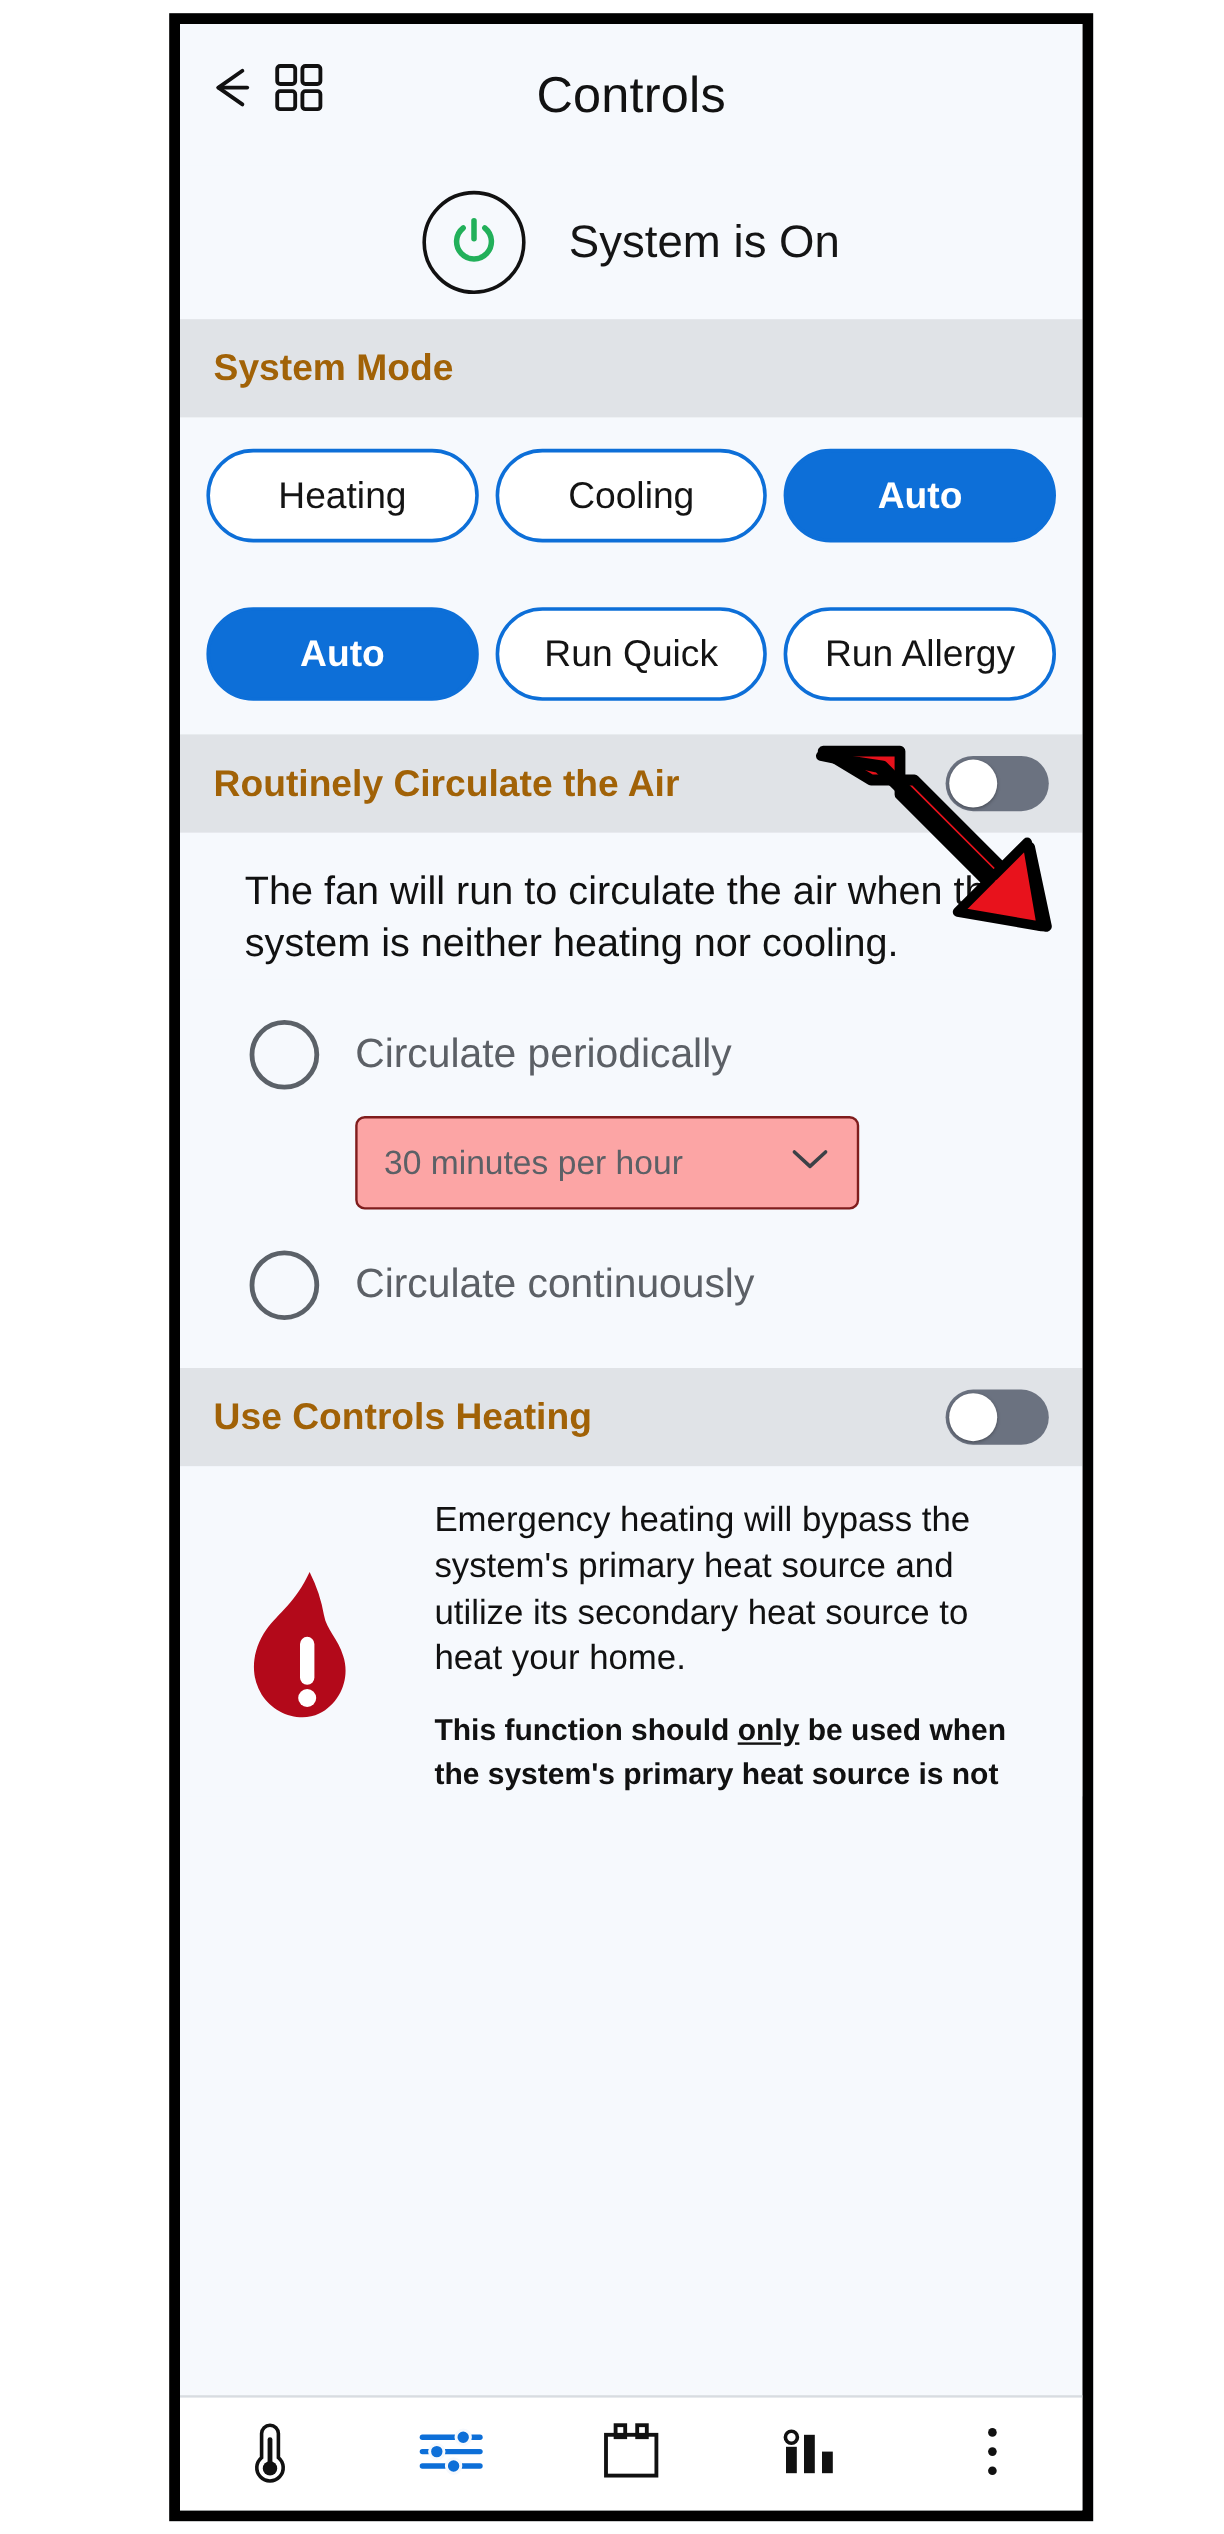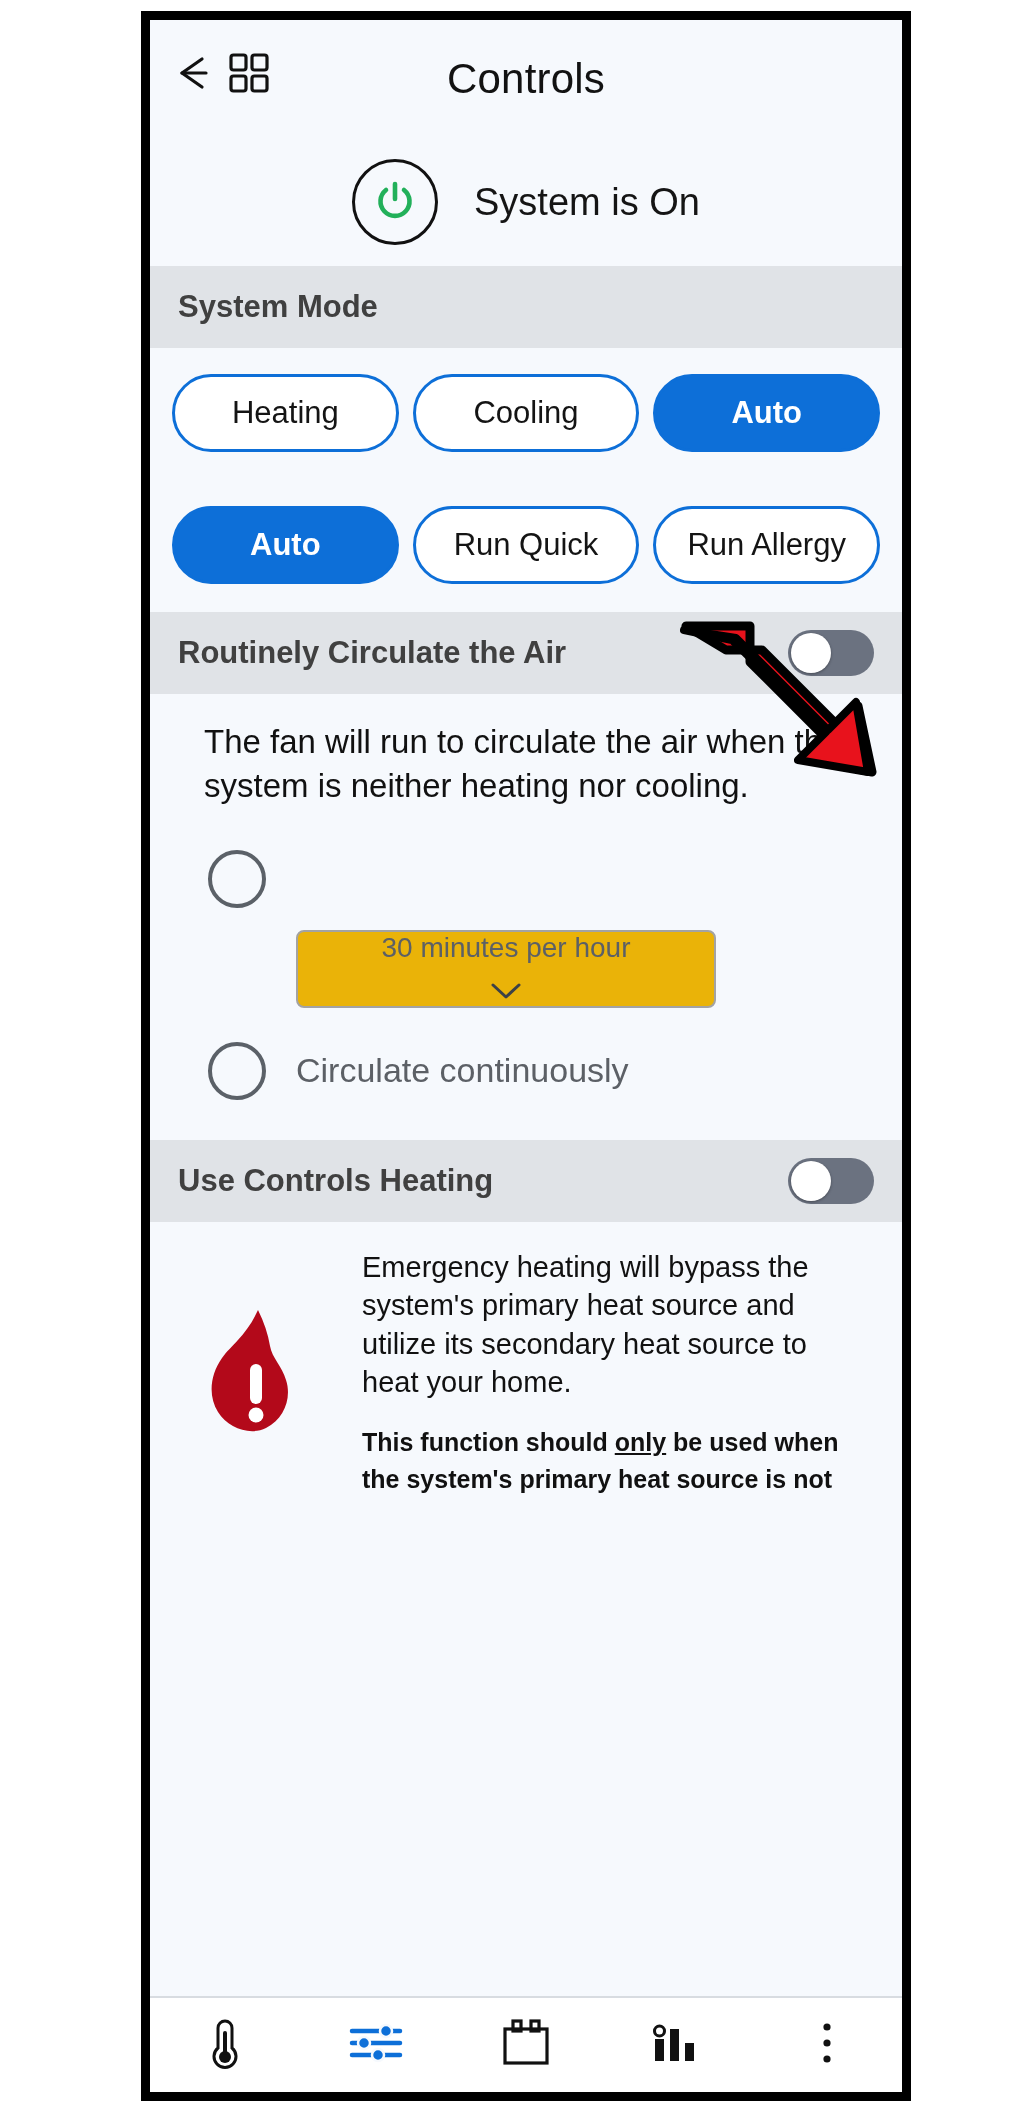--- a/index.html
+++ b/index.html
@@ -64,21 +64,21 @@
   }
   .power-status { font-size: 38px; color: #151515; }
 
   
   .band {
     background: #e0e3e7;
     min-height: 82px;
     display: flex; align-items: center; justify-content: space-between;
     padding: 0 28px;
   }
-  .band-title { font-size: 31px; font-weight: 700; color: #404040; }
+  .band-title { font-size: 31px; font-weight: 700; color: #a16207; }
 
   
   .pill-row {
     background: #f6f9fd;
     display: flex; align-items: center; justify-content: space-between;
     padding: 26px 22px 28px 22px;
     gap: 14px;
   }
   .pill {
     flex: 1 1 0;
@@ -118,25 +118,24 @@
   .radio-list { padding: 34px 0 40px 58px; background:#f6f9fd; }
   .radio-item { display: flex; align-items: center; gap: 30px; }
   .radio-circle {
     width: 58px; height: 58px; border-radius: 50%;
     border: 4px solid #5b6168; background: transparent;
     flex: 0 0 58px;
   }
   .radio-label { font-size: 34px; color: #5c6066; }
   .select-wrap { margin: 22px 0 10px 88px; }
   .select-box {
-    width: 420px; height: 78px; border: 2px solid #a3a3a3;
-    border-radius: 8px; background: #eab308;
+    width: 420px; height: 78px; border: 2px solid #7f1d1d;
+    border-radius: 8px; background: #fca5a5;
     display: flex; align-items: center; justify-content: space-between;
     padding: 0 22px;
-    flex-direction: column;
   }
   .select-value { font-size: 28px; color: #5c6066; }
 
   
   .emerg-body {
     background: #f6f9fd;
     display: flex; align-items: flex-start; gap: 12px;
     padding: 26px 22px 0 22px;
     position: relative;
   }
@@ -227,20 +226,21 @@
     </div>
   </div>
 
   <div class="body-block">
     <div class="body-text">The fan will run to circulate the air when the system is neither heating nor cooling.</div>
   </div>
 
   <div class="radio-list">
     <div class="radio-item">
       <span class="radio-circle"></span>
+      <span class="radio-label">Circulate periodically</span>
     </div>
     <div class="select-wrap">
       <div class="select-box">
         <span class="select-value">30 minutes per hour</span>
         <span>
           <svg width="34" height="22" viewBox="0 0 34 22">
             <path d="M4 5 L17 17 L30 5" fill="none" stroke="#3c4147" stroke-width="3" stroke-linecap="round" stroke-linejoin="round"></path>
           </svg>
         </span>
       </div>

